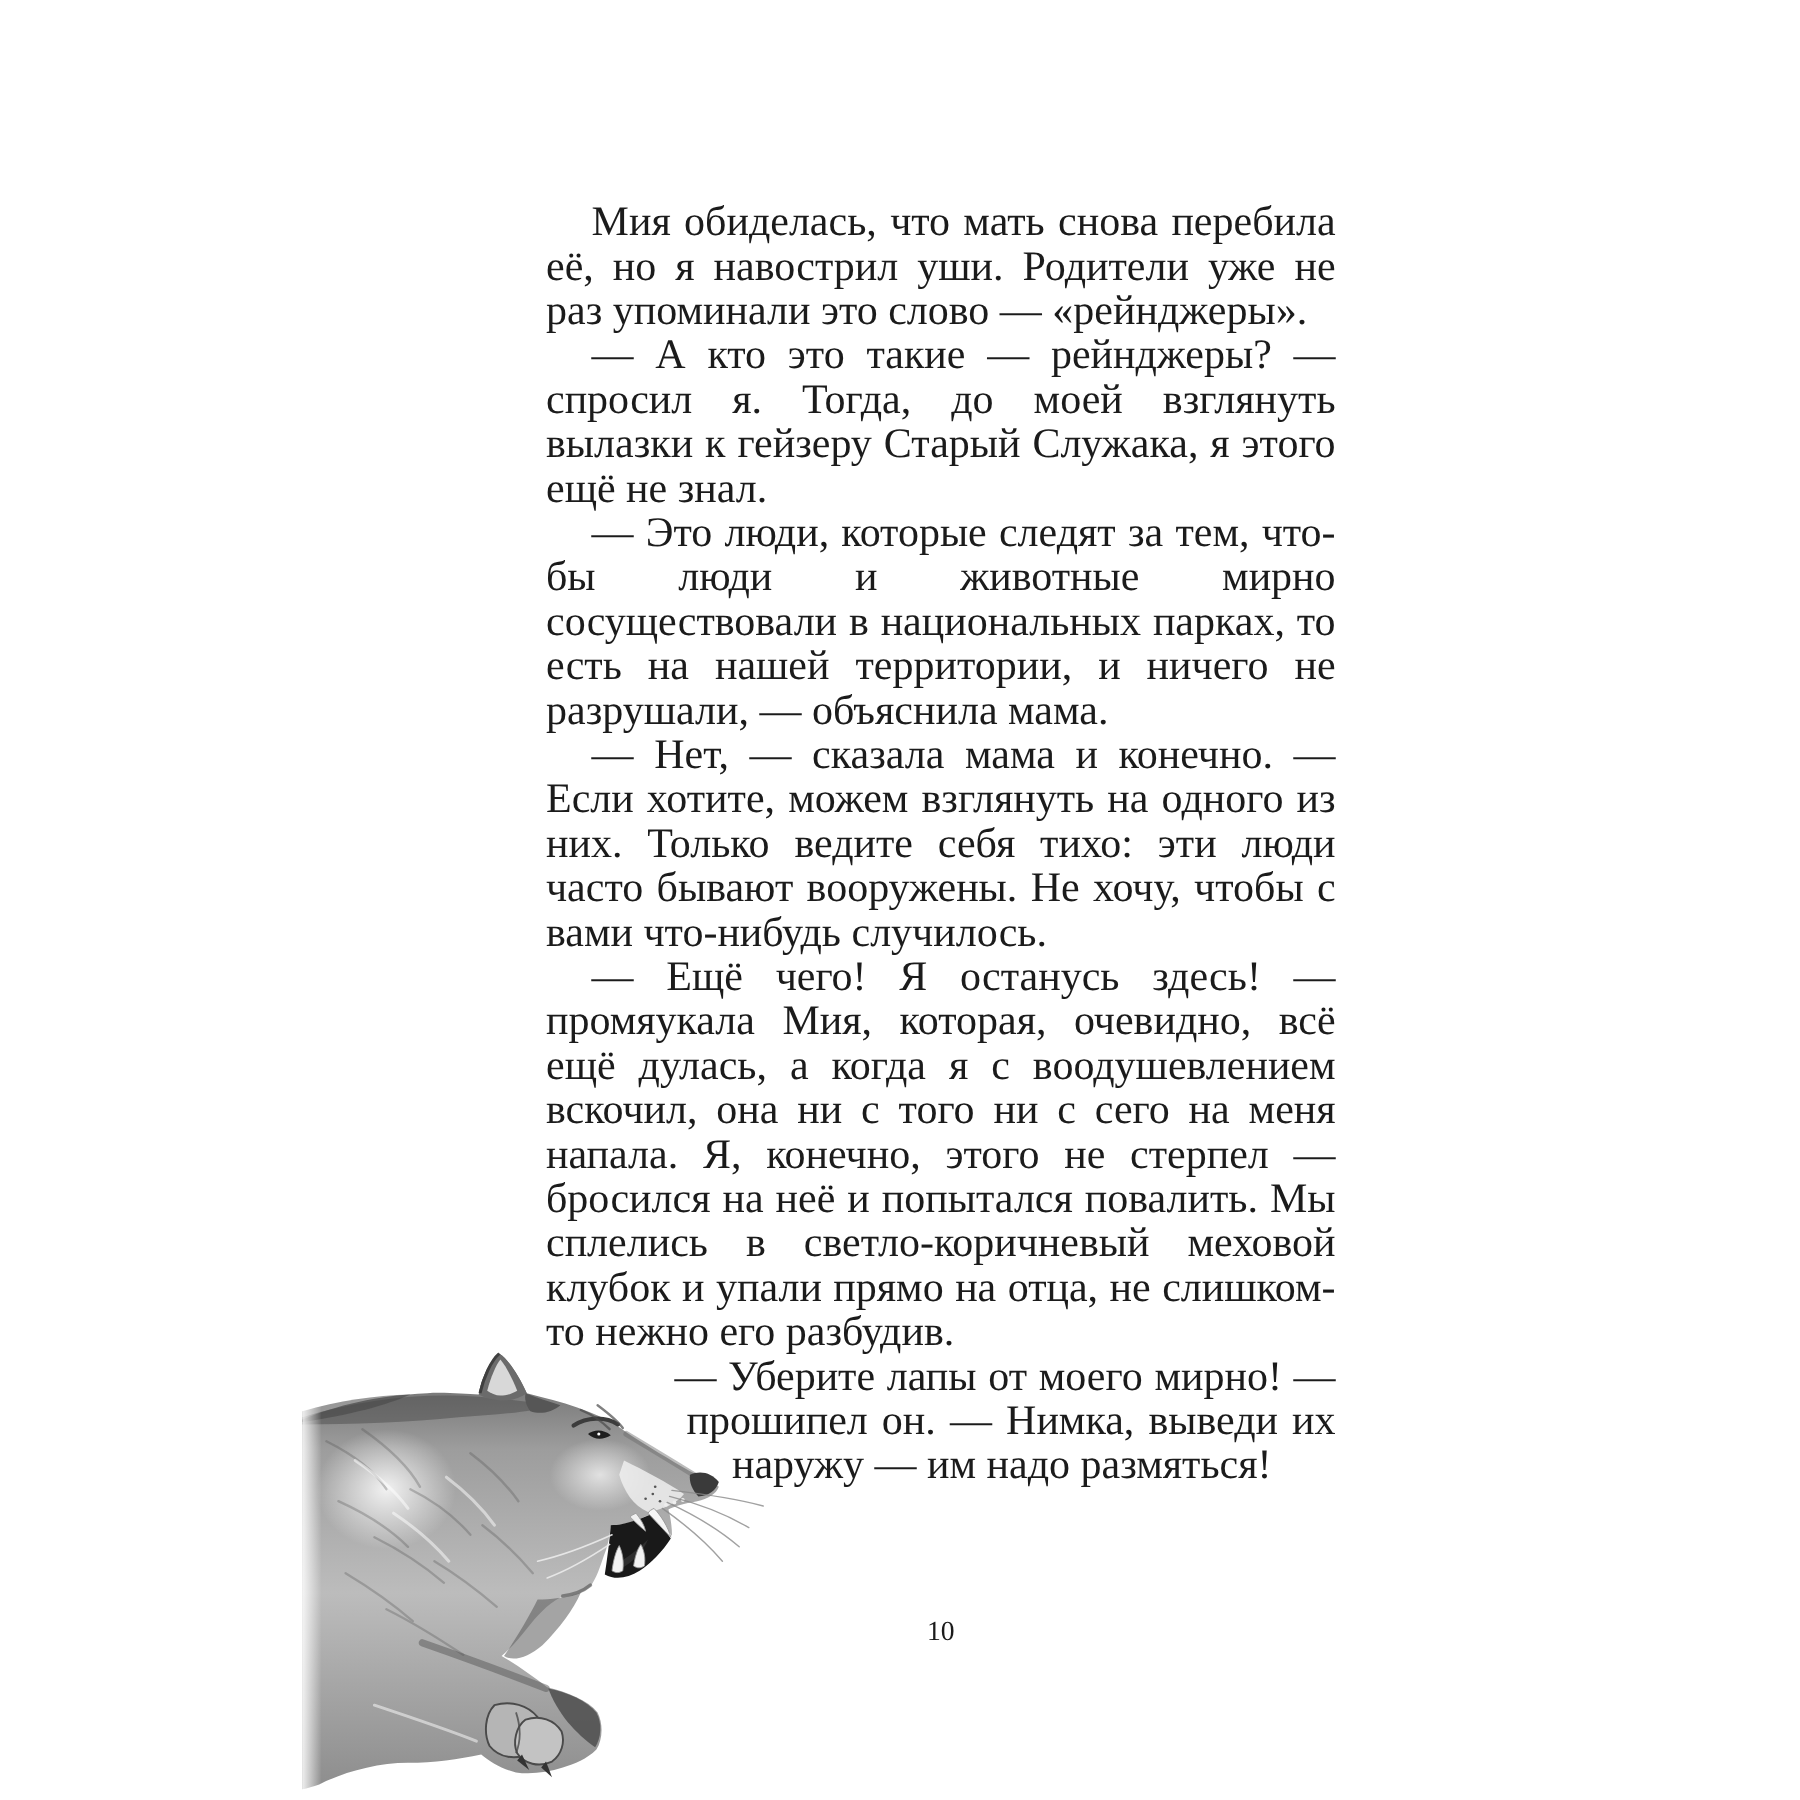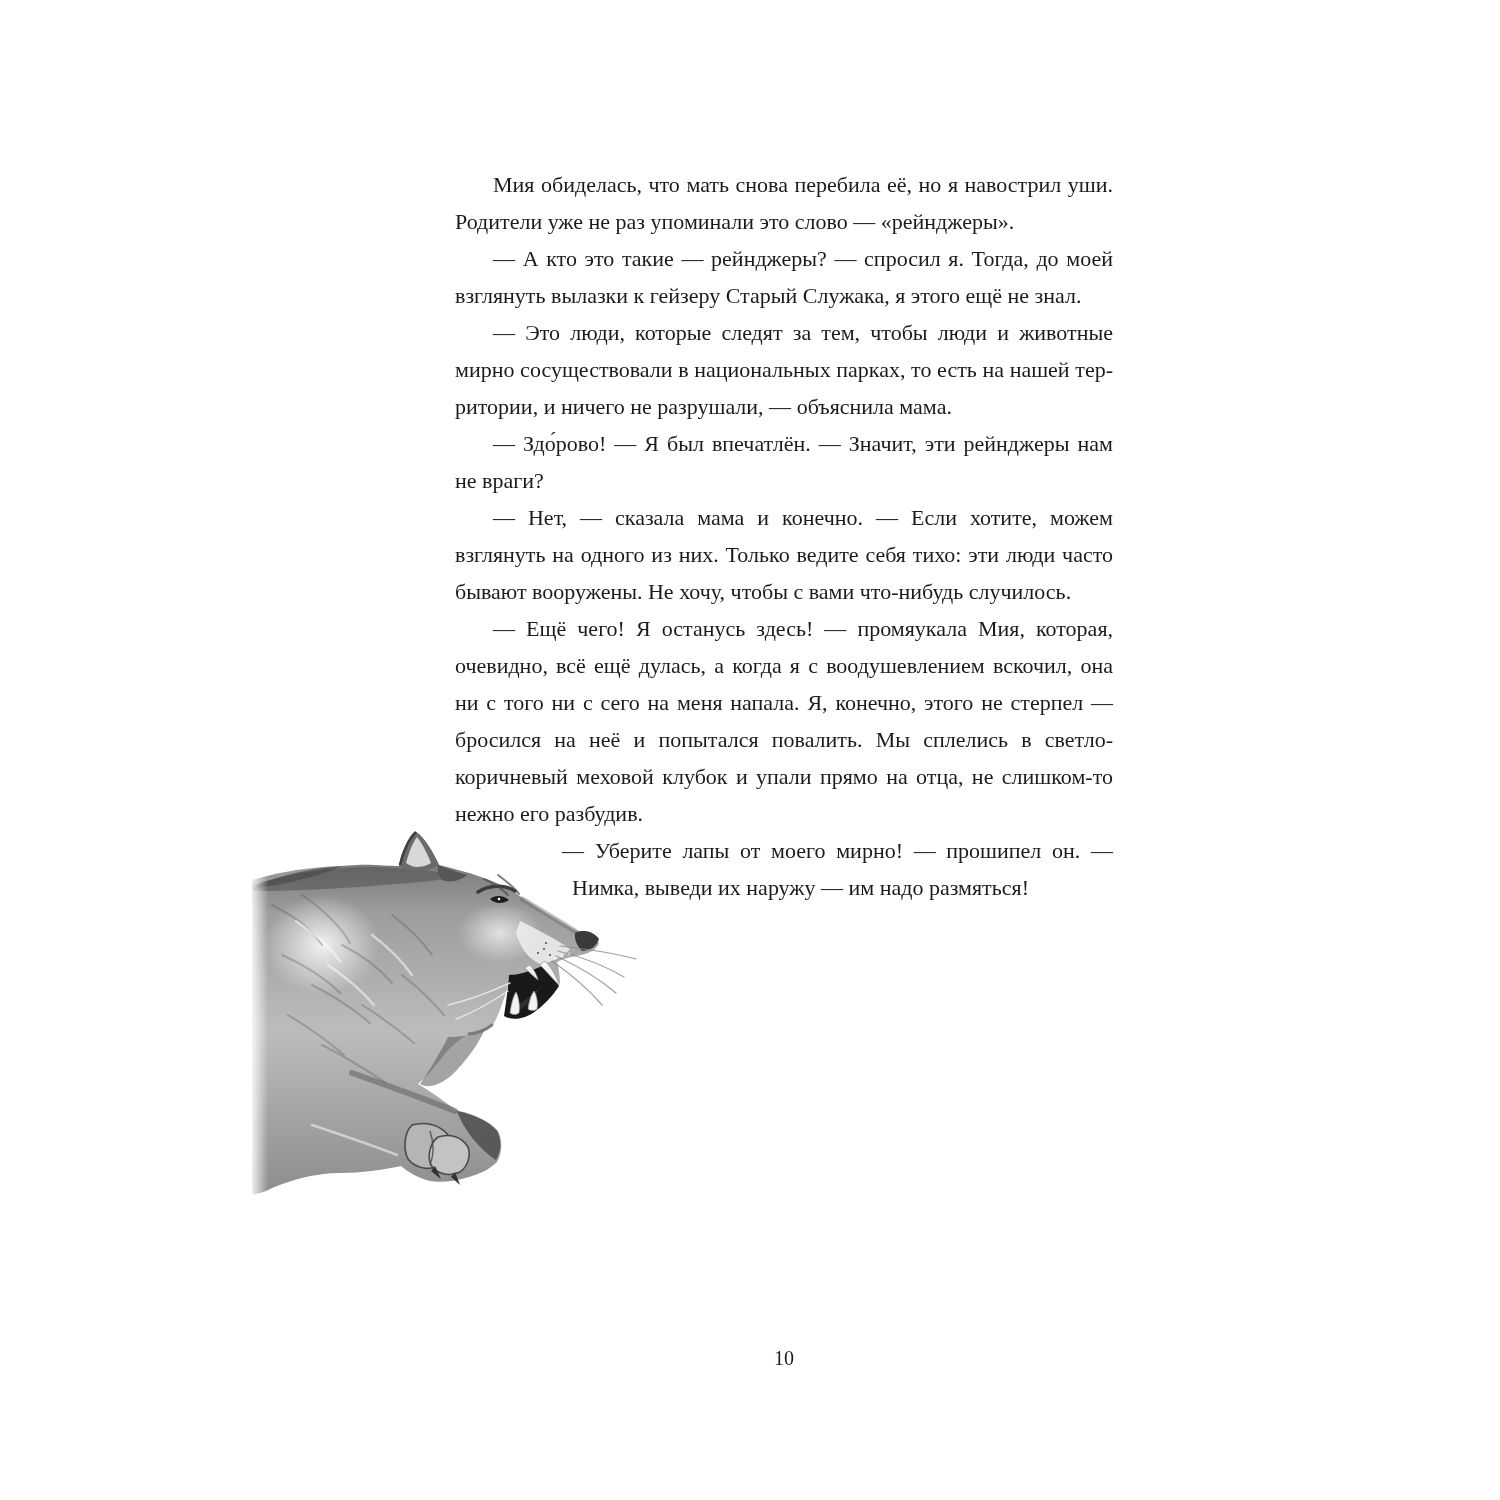--- a/index.html
+++ b/index.html
@@ -11,21 +11,21 @@
     font-family:"Liberation Serif", serif;
     color:#1b1b1b;
   }
   .text-column{
     position:absolute;
     left:455px;top:166px;width:658px;
     z-index:2;
   }
   p.para{
     margin:0;
-    font-size:22px;
+    font-size:35px;
     line-height:37px;
     text-align:justify;
     text-indent:38px;
     hyphens:manual;
   }
   .it{}
   .wrap-section{
     position:relative;
     z-index:2;
   }
@@ -36,34 +36,33 @@
     z-index:0;
   }
   .wrap-section p.para{position:relative;z-index:1;}
   .spacer{float:left;clear:left;height:37px;}
   .s1{width:69px}.s2{width:117px}.s3{width:155px}.s4{width:157px}.s5{width:145px}
   .s6{width:127px}.s7{width:118px}.s8{width:100px}.s9{width:78px}.s10{width:58px}
   .page-number{
     position:absolute;
     left:455px;top:1347px;width:658px;
     text-align:center;
-    font-size:20px;
+    font-size:23px;
     z-index:2;
     font-variant-numeric:oldstyle-nums;
   }
 </style>
 </head>
 <body>
 
 <div class="text-column">
 
   <p class="para"><span class="rg">Мия обиделась, что мать снова перебила её, но я навострил уши. Родители уже не раз упоминали это слово — «рейнджеры».</span></p>
     <p class="para"><span class="it">— А кто это такие — рейнджеры?</span><span class="rg"> — спросил я. Тогда, до моей взглянуть вылазки к гейзеру Старый Служака, я этого ещё не знал.</span></p>
     <p class="para"><span class="it">— Это люди, которые следят за тем, что­бы люди и животные мирно сосуществовали в национальных парках, то есть на нашей тер­ритории, и ничего не разрушали, —</span><span class="rg"> объяснила мама.</span></p>
-    <p class="para"><span class="it">— Здо́рово!</span><span class="rg"> — Я был впечатлён. — </span><span class="it">Значит, эти рейнджеры нам не враги?</span></p>
     <p class="para"><span class="it">— Нет,</span><span class="rg"> — сказала мама и конечно. — </span><span class="it">Если хо­тите, можем взглянуть на одного из них. Только ведите себя тихо: эти люди часто бывают воо­ружены. Не хочу, чтобы с вами что-нибудь случи­лось.</span></p>
     <p class="para"><span class="it">— Ещё чего! Я останусь здесь!</span><span class="rg"> — промяукала Мия, которая, очевидно, всё ещё дулась, а когда я с воодушевлением вскочил, она ни с того ни с сего на меня напала. Я, конечно, этого не стер­пел — бросился на неё и попытался повалить. Мы сплелись в светло-коричневый меховой клу­бок и упали прямо на отца, не слишком-то нежно его разбудив.</span></p>
     <div class="wrap-section">
 
     <svg class="cougar" viewBox="0 0 400 375" xmlns="http://www.w3.org/2000/svg" aria-hidden="true">
       <defs>
         <linearGradient id="gBody" x1="0" y1="0" x2="0" y2="1">
           <stop offset="0" stop-color="#636363"></stop>
           <stop offset="0.22" stop-color="#9d9d9d"></stop>
           <stop offset="0.55" stop-color="#bcbcbc"></stop>

